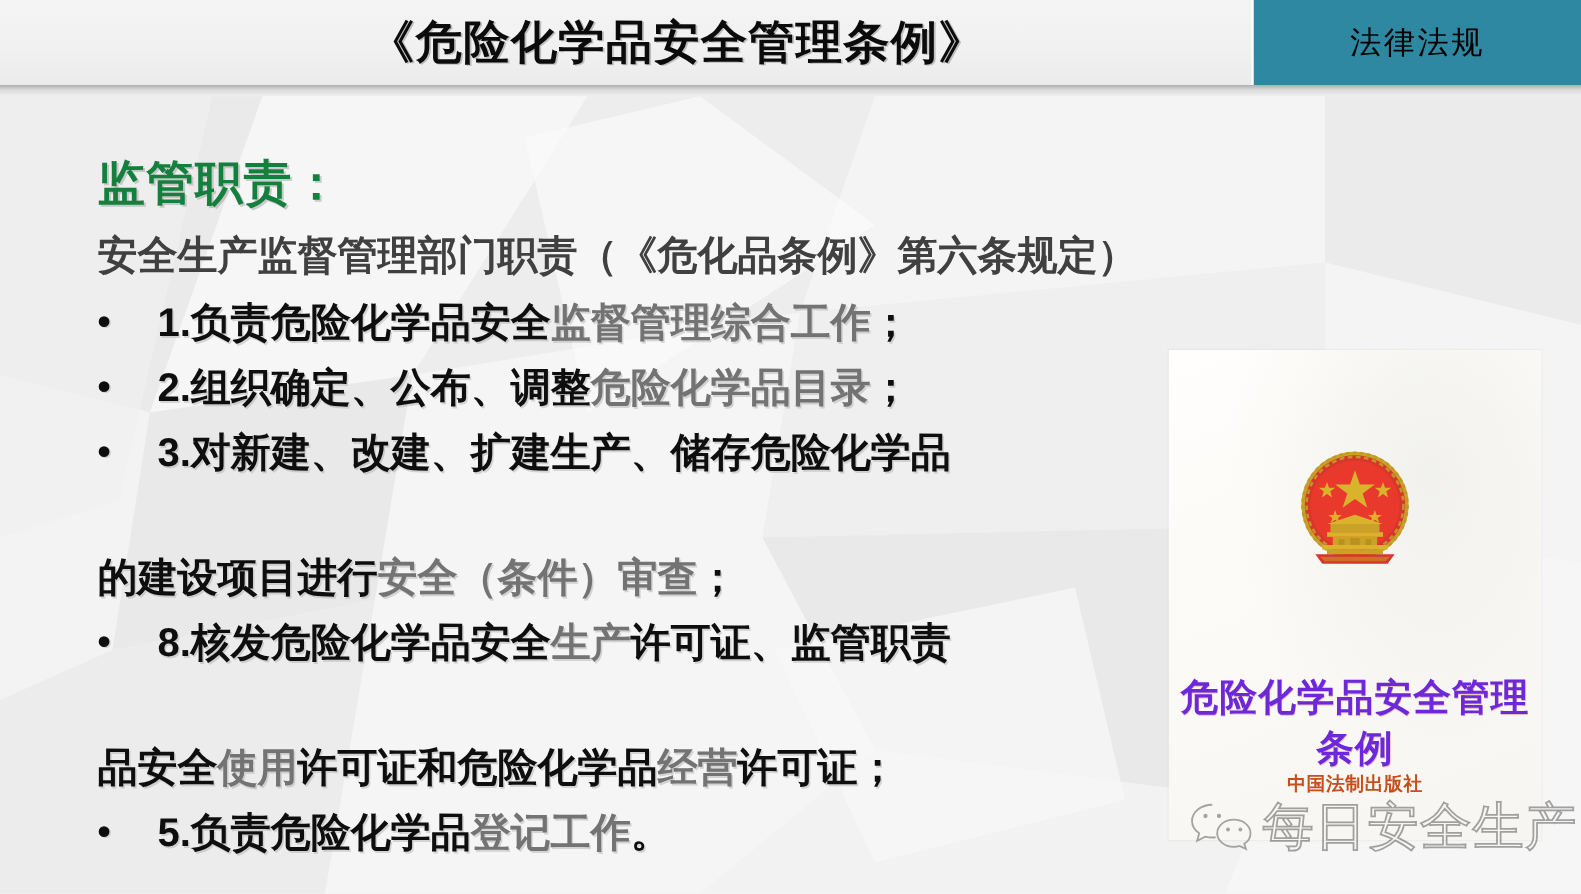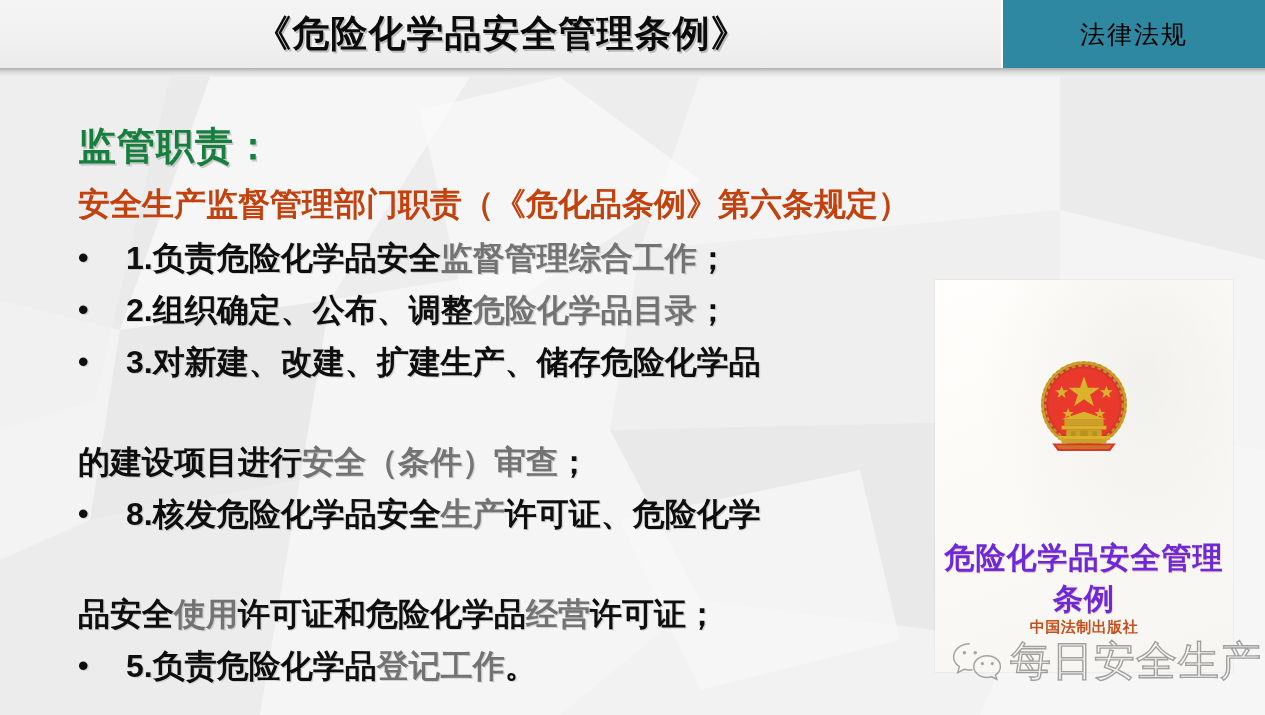--- a/index.html
+++ b/index.html
@@ -52,20 +52,21 @@
     width: 1003px;
     height: 68px;
     line-height: 68px;
     text-align: center;
     font-size: 37px;
     font-weight: bold;
     letter-spacing: 1px;
     color: #0b0b0b;
     text-shadow: 1.5px 1.5px 0 rgba(150,150,150,0.55);
     white-space: nowrap;
+    padding-left: 40px;
   }
   .header-tab {
     position: absolute;
     left: 1003px; top: 0;
     width: 262px;
     height: 68px;
     background: #2f88a1;
     color: #000000;
     font-size: 25px;
     line-height: 68px;
@@ -92,21 +93,21 @@
     letter-spacing: 1px;
     text-shadow: 1.5px 1.5px 0 rgba(160,160,160,0.5);
     white-space: nowrap;
   }
 
   .subheading-teal {
     position: absolute;
     left: 78px; top: 106px;
     font-size: 32px;
     font-weight: bold;
-    color: #c2410c;
+    color: #404040;
     letter-spacing: 0px;
     white-space: nowrap;
   }
 
   .bullet-list {
     position: absolute;
     left: 78px; top: 155px;
     width: 800px;
   }
   .bullet-line {
@@ -245,21 +246,21 @@
 
     <div class="heading-red">监管职责：</div>
 
     <div class="subheading-teal">安全生产监督管理部门职责（《危化品条例》第六条规定）</div>
 
     <div class="bullet-list" id="bullet-list">
         <div class="bullet-line has-bullet"><span class="bullet-dot">•</span><span>1.负责危险化学品安全</span><span class="hl-red">监督管理综合工作</span><span>；</span></div>
         <div class="bullet-line has-bullet"><span class="bullet-dot">•</span><span>2.组织确定、公布、调整</span><span class="hl-red">危险化学品目录</span><span>；</span></div>
         <div class="bullet-line has-bullet"><span class="bullet-dot">•</span><span>3.对新建、改建、扩建生产、储存危险化学品</span></div>
         <div class="bullet-line cont"><span>的建设项目进行</span><span class="hl-red">安全（条件）审查</span><span>；</span></div>
-        <div class="bullet-line has-bullet"><span class="bullet-dot">•</span><span>8.核发危险化学品安全</span><span class="hl-red">生产</span><span>许可证、危险化学</span></div>
+        <div class="bullet-line has-bullet"><span class="bullet-dot">•</span><span>8.核发危险化学品安全</span><span class="hl-red">生产</span><span>许可证、监管职责</span></div>
         <div class="bullet-line cont"><span>品安全</span><span class="hl-red">使用</span><span>许可证和危险化学品</span><span class="hl-red">经营</span><span>许可证；</span></div>
         <div class="bullet-line has-bullet"><span class="bullet-dot">•</span><span>5.负责危险化学品</span><span class="hl-red">登记工作</span><span>。</span></div>
       </div>
 
   </div>
 
   <div class="book">
     <div class="book-inner"></div>
 
     <svg class="emblem" viewBox="0 0 120 120">

